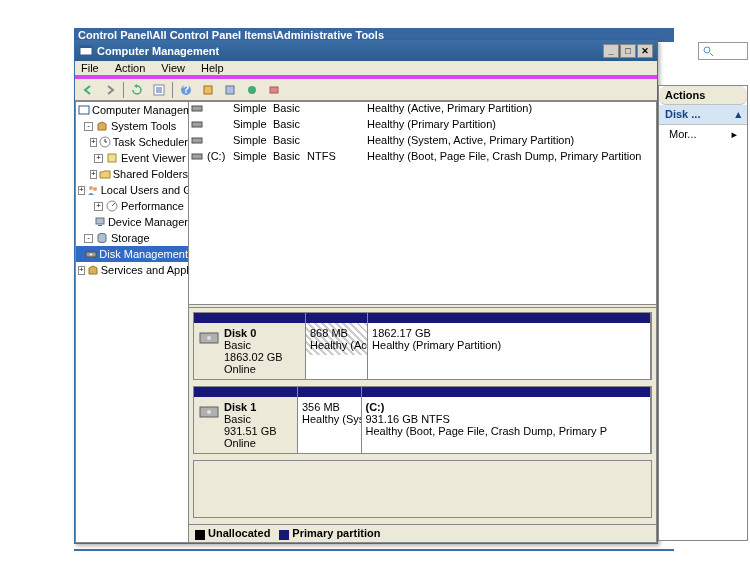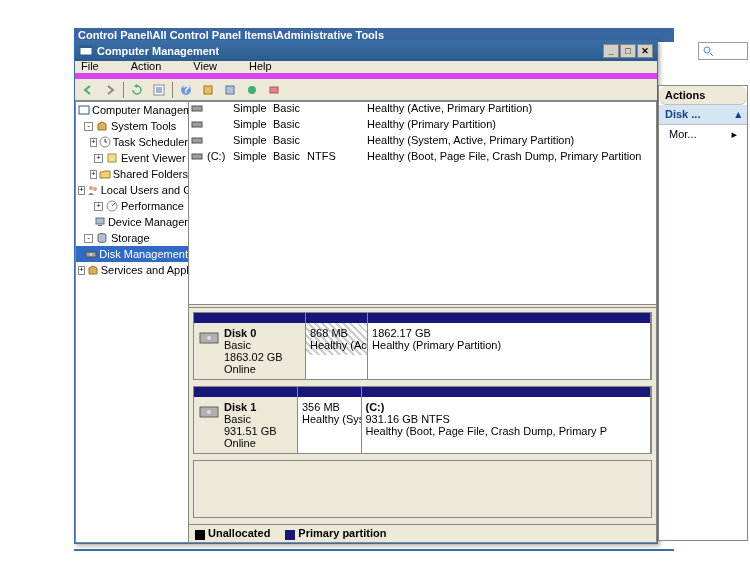--- a/index.html
+++ b/index.html
@@ -6,21 +6,21 @@
 body { margin: 0; background: #fff; width: 750px; height: 563px; overflow: hidden; position: relative; }
 .breadcrumb-bg { position: absolute; left: 74px; top: 28px; width: 600px; height: 14px; background: #3766a0; color: #fff; padding: 1px 4px; font-size: 11px; font-weight: bold; }
 .search-box { position: absolute; right: 2px; top: 42px; height: 18px; border: 1px solid #999; padding: 1px 4px; color: #666; background: #fff; width: 50px; overflow: hidden; }
 .search-box svg { vertical-align: middle; }
 .mmc-window { position: absolute; left: 74px; top: 40px; width: 584px; height: 504px; border: 1px solid #3a6ea5; background: #d946ef; box-shadow: 2px 2px 4px rgba(0,0,0,.3); }
 .titlebar { height: 20px; background: linear-gradient(#3a6ea5,#2c5a8f); color: #fff; display: flex; align-items: center; padding: 0 4px; font-weight: bold; }
 .titlebar svg { margin-right: 4px; }
 .title-text { flex: 1; }
 .win-btns { display: flex; gap: 1px; }
 .win-btn { width: 16px; height: 14px; background: #d4d0c8; border: 1px solid #888; display: flex; align-items: center; justify-content: center; color: #000; font-size: 9px; }
-.menubar { height: 18px; background: #ece9d8; display: flex; align-items: flex-end; padding: 0 4px; gap: 28px; border-bottom: 6px solid #d946ef; }
+.menubar { height: 18px; background: #ece9d8; display: flex; align-items: flex-end; padding: 0 4px; gap: 12px; border-bottom: 4px solid #d946ef; }
 .menu-item { padding: 1px 2px; }
 .toolbar { height: 22px; background: #ece9d8; display: flex; align-items: center; padding: 0 4px; gap: 4px; border-bottom: 1px solid #888; }
 .tool-btn { width: 18px; height: 18px; display: flex; align-items: center; justify-content: center; }
 .body-area { display: flex; height: calc(100% - 60px); }
 .tree-pane { width: 114px; background: #fff; border: 1px solid #888; overflow: hidden; white-space: nowrap; }
 .tree-row { display: flex; align-items: center; height: 16px; padding-left: 2px; }
 .tree-row.sel { background: #316ac5; color: #fff; }
 .tree-indent { display: inline-block; }
 .tree-pm { width: 9px; height: 9px; border: 1px solid #888; display: inline-flex; align-items: center; justify-content: center; font-size: 8px; line-height: 8px; margin-right: 2px; background: #fff; color: #000; }
 .tree-nop { width: 11px; display: inline-block; }
@@ -37,21 +37,21 @@
 .disk-row { display: flex; border: 1px solid #888; margin-bottom: 6px; background: #fff; min-height: 58px; }
 .disk-info { width: 112px; background: #ece9d8; border-right: 1px solid #888; padding: 4px; position: relative; }
 .disk-info .hdrbar { position: absolute; top: 0; left: 0; right: 0; height: 10px; background: #17177a; }
 .disk-info .inner { padding-top: 10px; display: flex; }
 .disk-info svg { margin-right: 4px; flex-shrink: 0; }
 .parts { flex: 1; display: flex; }
 .part { border-right: 1px solid #888; padding: 0; position: relative; overflow: hidden; }
 .part .pbar { height: 10px; background: #17177a; }
 .part .pbody { padding: 4px; white-space: nowrap; font-size: 11px; }
 .part.hatch .pbody { background: repeating-linear-gradient(45deg,#fff,#fff 3px,#ccc 3px,#ccc 5px); }
-.legend { height: 18px; border-top: 1px solid #888; background: #ece9d8; display: flex; align-items: center; padding: 0 6px; gap: 15px; }
+.legend { height: 18px; border-top: 1px solid #888; background: #ece9d8; display: flex; align-items: center; padding: 0 6px; gap: 9px; }
 .legend-sw { width: 10px; height: 10px; display: inline-block; margin-right: 3px; vertical-align: middle; }
 .actions-pane { position: absolute; left: 658px; top: 85px; width: 90px; border: 1px solid #888; background: #fff; height: 456px; }
 .actions-hdr { background: #ece9d8; padding: 3px 6px; font-weight: bold; border-bottom: 1px solid #c0c0c0; border-radius: 7px; }
 .actions-sel { background: #d6e5f3; padding: 3px 6px; display: flex; justify-content: space-between; color: #15428b; font-weight: bold; border-bottom: 1px solid #c0c0c0; }
 .actions-item { padding: 3px 10px; display: flex; justify-content: space-between; }
 .bottom-line { position: absolute; left: 74px; bottom: 12px; width: 600px; height: 2px; background: #3a6ea5; }
 </style>
 </head>
 <body>
 

